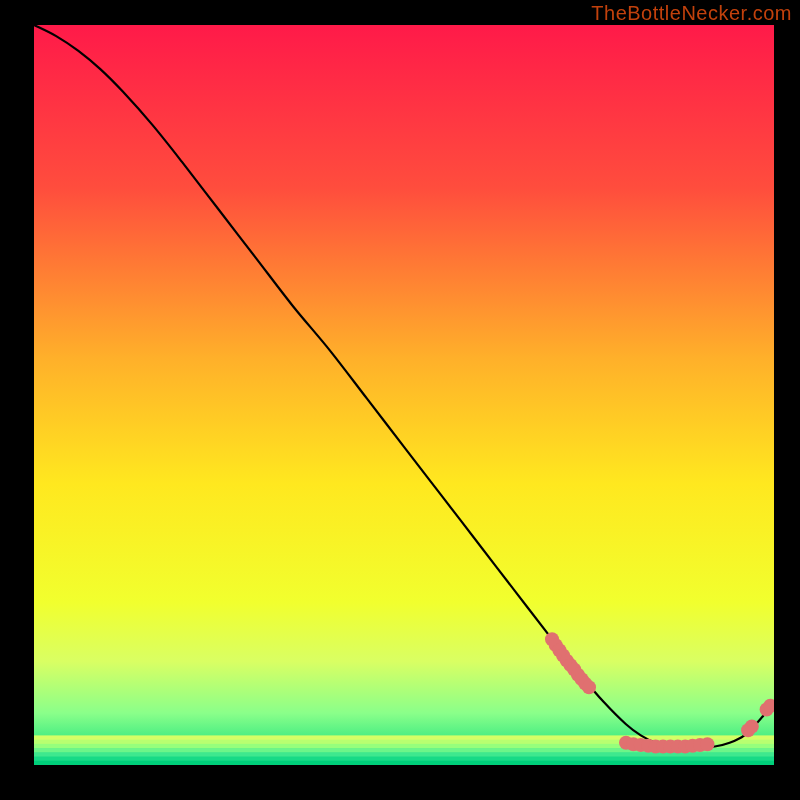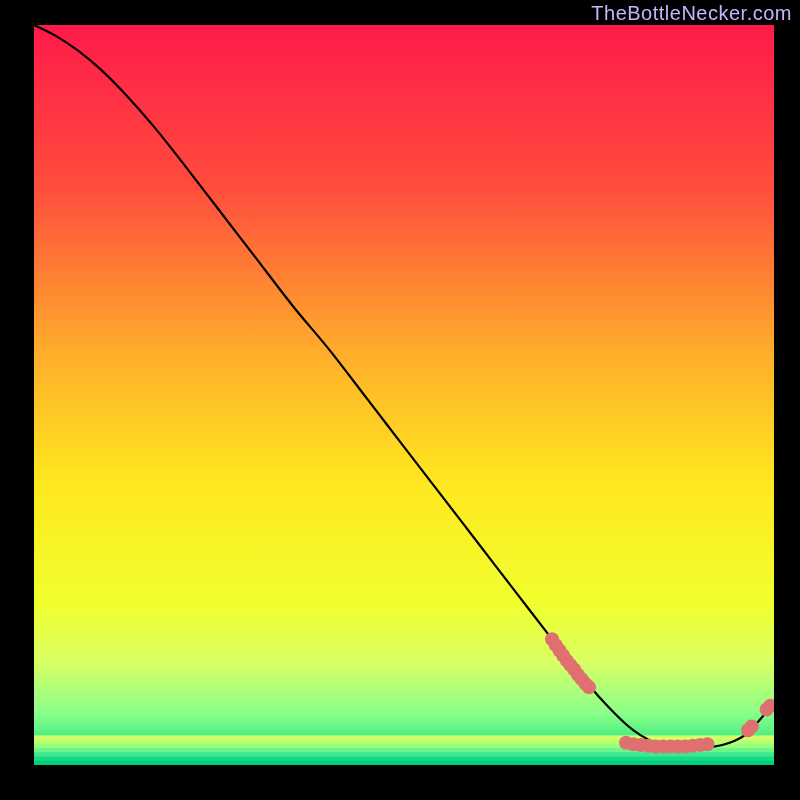--- a/index.html
+++ b/index.html
@@ -14,21 +14,21 @@
   .frame {
     position: relative;
     width: 800px;
     height: 800px;
     background: #000;
   }
   .watermark {
     position: absolute;
     top: 2px;
     right: 8px;
-    color: #c4b5fd;
+    color: #c2410c;
     font-size: 20px;
     letter-spacing: 0.5px;
     user-select: none;
   }
   .plot {
     position: absolute;
     left: 34px;
     top: 25px;
     width: 740px;
     height: 740px;

